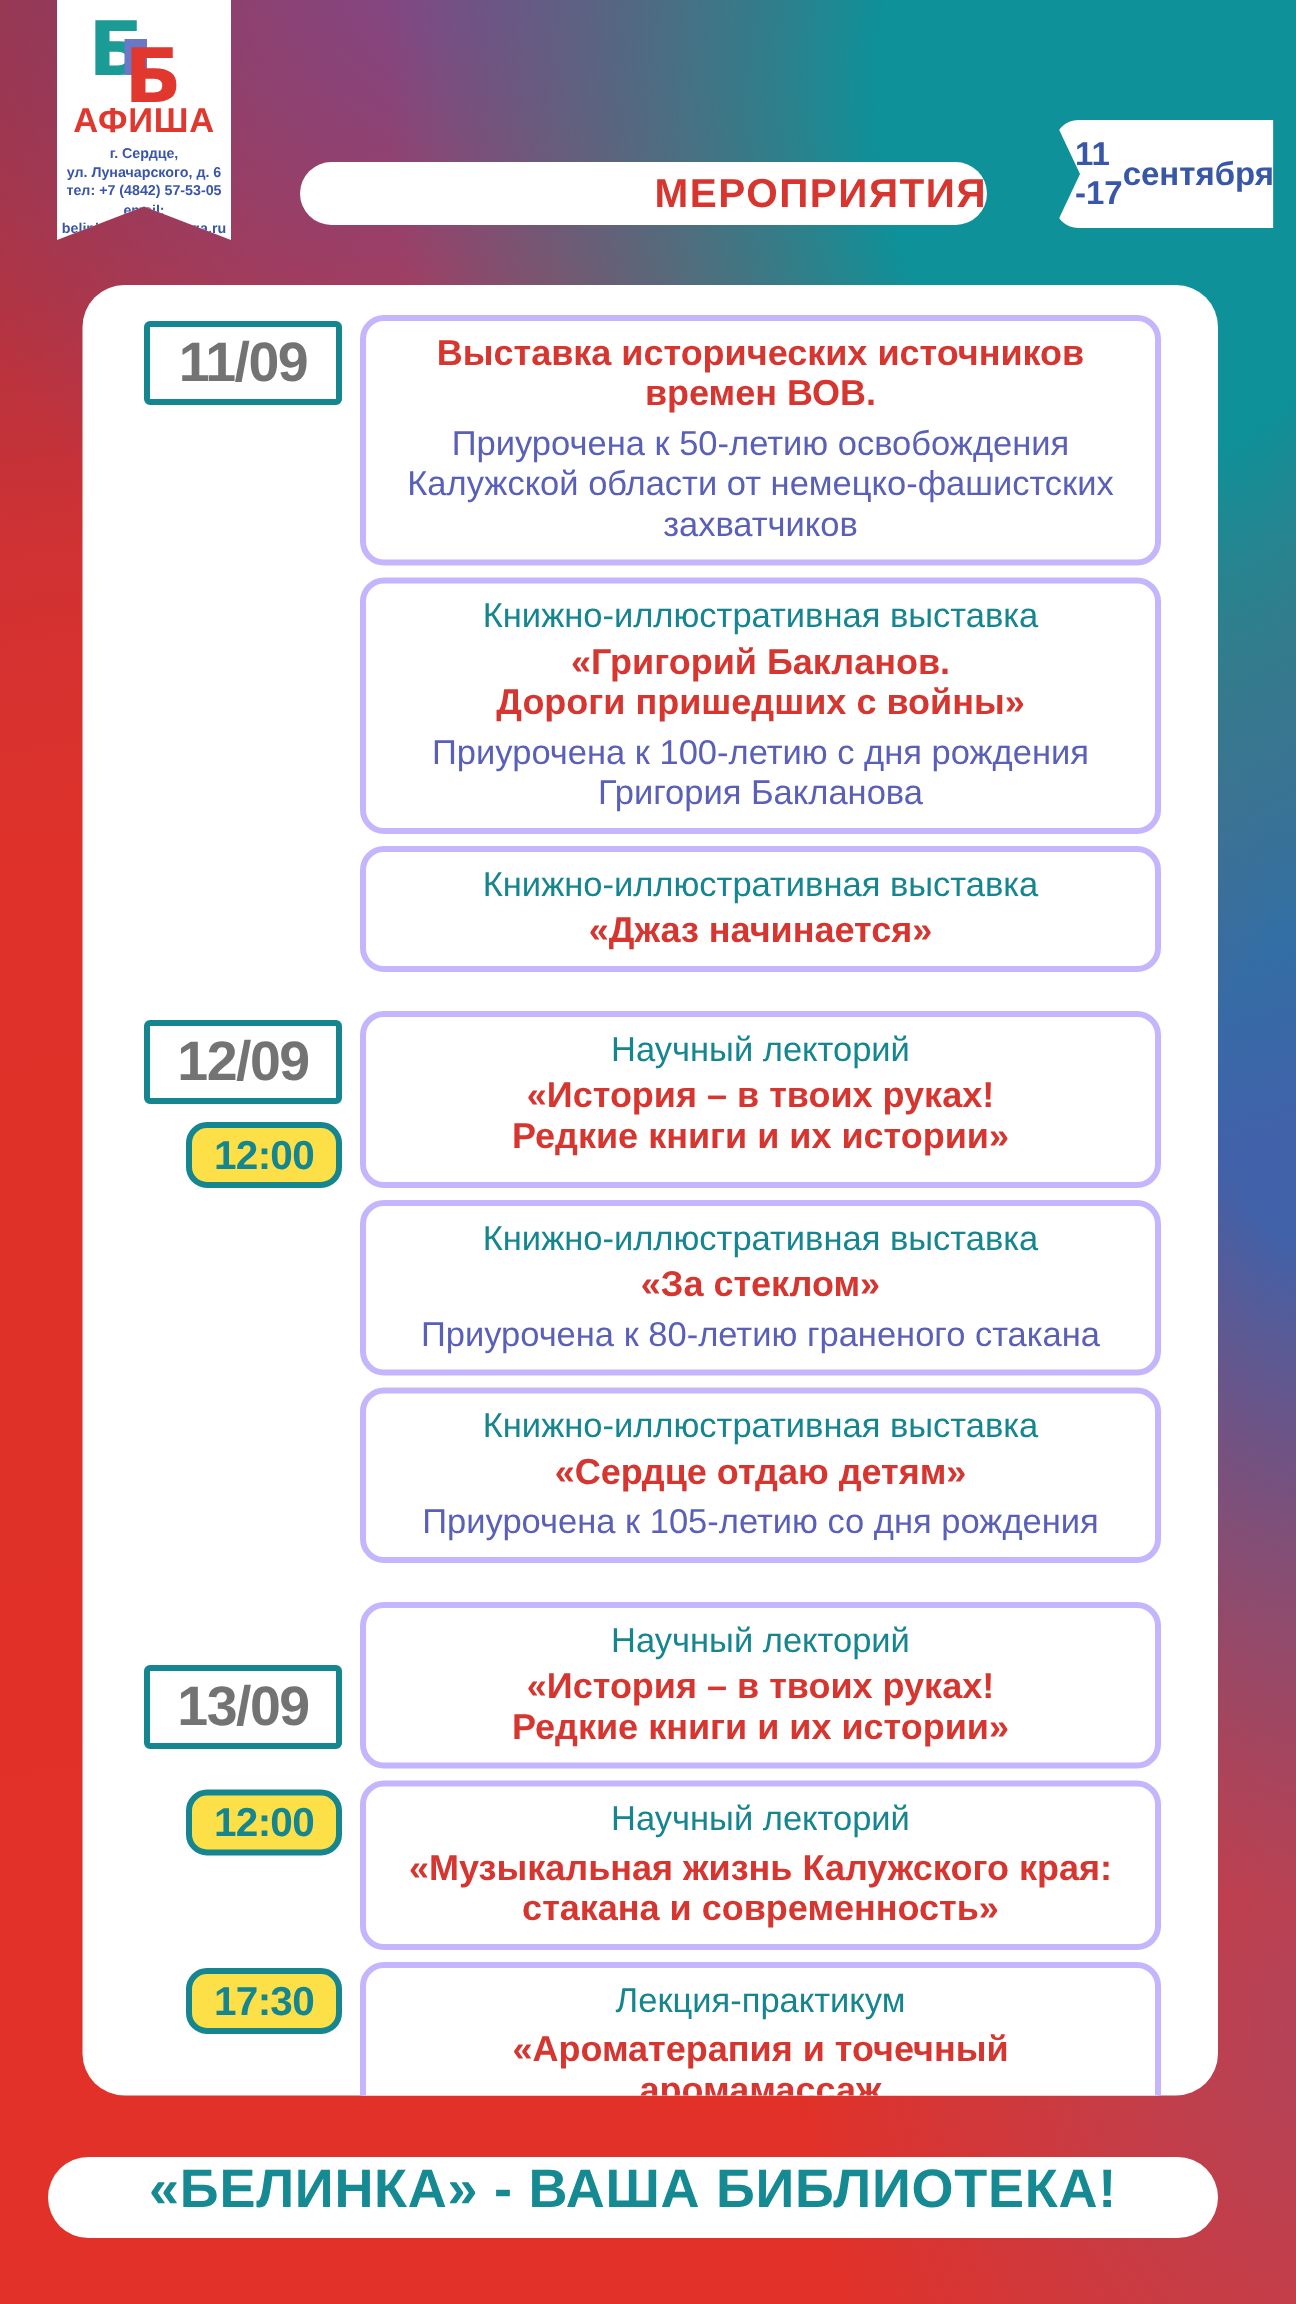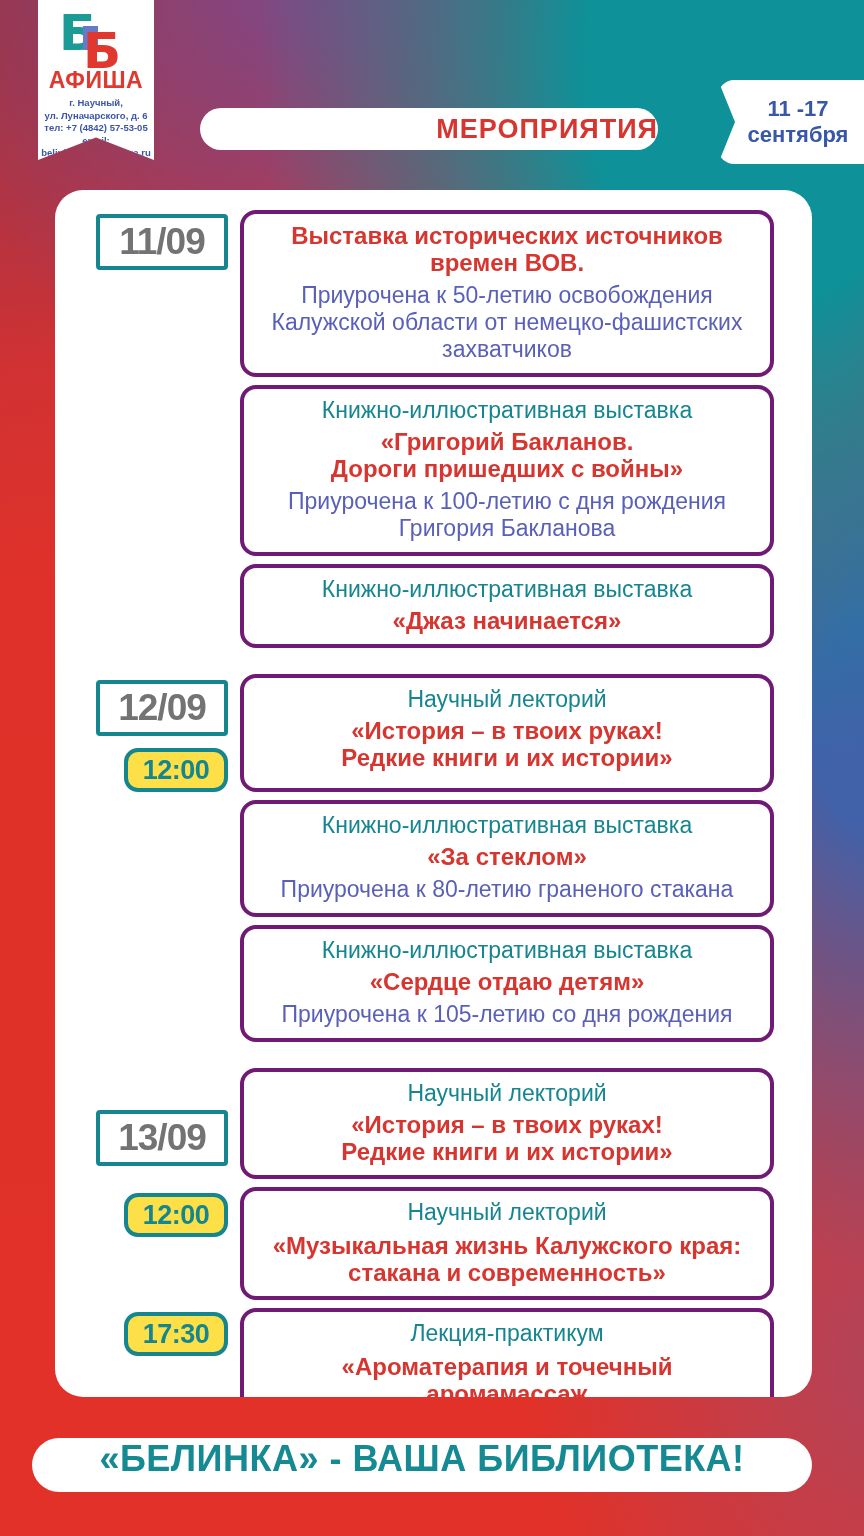--- a/index.html
+++ b/index.html
@@ -20,43 +20,43 @@
     clip-path:polygon(0 0,100% 0,100% 100%,50% 86%,0 100%);
     text-align:center;}
   .logo{margin:6px auto 0;display:block;}
   .brand{color:#e0372e;font-weight:800;font-size:23px;letter-spacing:.5px;line-height:24px;}
   .addr{margin-top:5px;color:#3a55a8;font-size:9.5px;line-height:12.5px;font-weight:600;}
 
   .title-pill{position:absolute;left:200px;top:108px;width:458px;height:42px;background:#fff;
     border-radius:22px;display:flex;align-items:center;justify-content:flex-end;}
   .title-pill span{color:#d6362f;font-weight:800;font-size:27px;letter-spacing:1px;}
 
-  .date-flag{position:absolute;right:0;top:80px;width:146px;height:84px;background:#fff;
+  .date-flag{position:absolute;right:15px;top:80px;width:146px;height:72px;background:#fff;
     border-radius:16px 0 0 16px;
     clip-path:polygon(0 0,100% 0,100% 100%,0 100%,17px 50%);
-    display:flex;flex-direction:column;align-items:center;justify-content:center;
+    display:flex;flex-direction:row;align-items:center;justify-content:center;
     padding-left:14px;box-sizing:border-box;}
   .date-flag .l{color:#3957a8;font-weight:800;font-size:22px;line-height:26px;}
 
   
   .panel{position:absolute;left:55px;top:190px;width:757px;height:1207px;background:#fff;
     border-radius:28px;box-sizing:border-box;padding:20px 38px 30px 38px;overflow:hidden;}
 
   .row{display:grid;grid-template-columns:147px 1fr;margin-bottom:8px;}
   .row.sect{margin-top:26px;}
   .badges{display:flex;flex-direction:column;align-items:flex-end;padding-right:12px;}
   .date-badge{box-sizing:border-box;width:132px;height:56px;border:4px solid #15858f;border-radius:4px;
     color:#737373;font-weight:800;font-size:37px;line-height:48px;text-align:center;background:#fff;
     letter-spacing:-1px;}
   .time-badge{box-sizing:border-box;width:104px;height:44px;border:4px solid #15858f;border-radius:14px;
     color:#15858f;font-weight:800;font-size:27px;line-height:36px;text-align:center;background:#fde047;
     letter-spacing:-.5px;}
   .mt4{margin-top:4px;} .mt6{margin-top:6px;} .mt12{margin-top:12px;} .mt42{margin-top:42px;}
 
-  .card{border:4px solid #701a75;border-radius:16px;background:#fff;text-align:center;
+  .card{border:4px solid #c4b5fd;border-radius:16px;background:#fff;text-align:center;
     padding:8px 20px 10px;box-sizing:border-box;}
   .card.tall{min-height:122px;}
   .line{font-size:23px;line-height:27px;}
   .line.teal{color:#15858f;}
   .line.red{color:#d6362f;font-weight:700;font-size:24px;}
   .line.blue{color:#5a60b8;}
   .line.hd{margin-bottom:4px;}
   .line.sp{margin-top:6px;}
 
   
@@ -70,21 +70,21 @@
 <div class="poster">
 
   <div class="ribbon">
     <svg class="logo" width="74" height="62" viewBox="0 0 74 62">
       <text x="0" y="44" font-family="DejaVu Sans, sans-serif" font-weight="900" font-size="50" fill="#1b9b96">Б</text>
       <rect x="24" y="20" width="15" height="24" fill="#6a78c8"></rect>
       <text x="24" y="62" font-family="DejaVu Sans, sans-serif" font-weight="900" font-size="50" fill="#e0372e">Б</text>
     </svg>
     <div class="brand">АФИША</div>
     <div class="addr">
-      <div>г. Научный,</div>
+      <div>г. Сердце,</div>
       <div>ул. Луначарского, д. 6</div>
       <div>тел: +7 (4842) 57-53-05</div>
       <div>email: belinklg@adm.kaluga.ru</div>
     </div>
   </div>
 
   <div class="title-pill">
     <span>МЕРОПРИЯТИЯ</span>
   </div>
 

